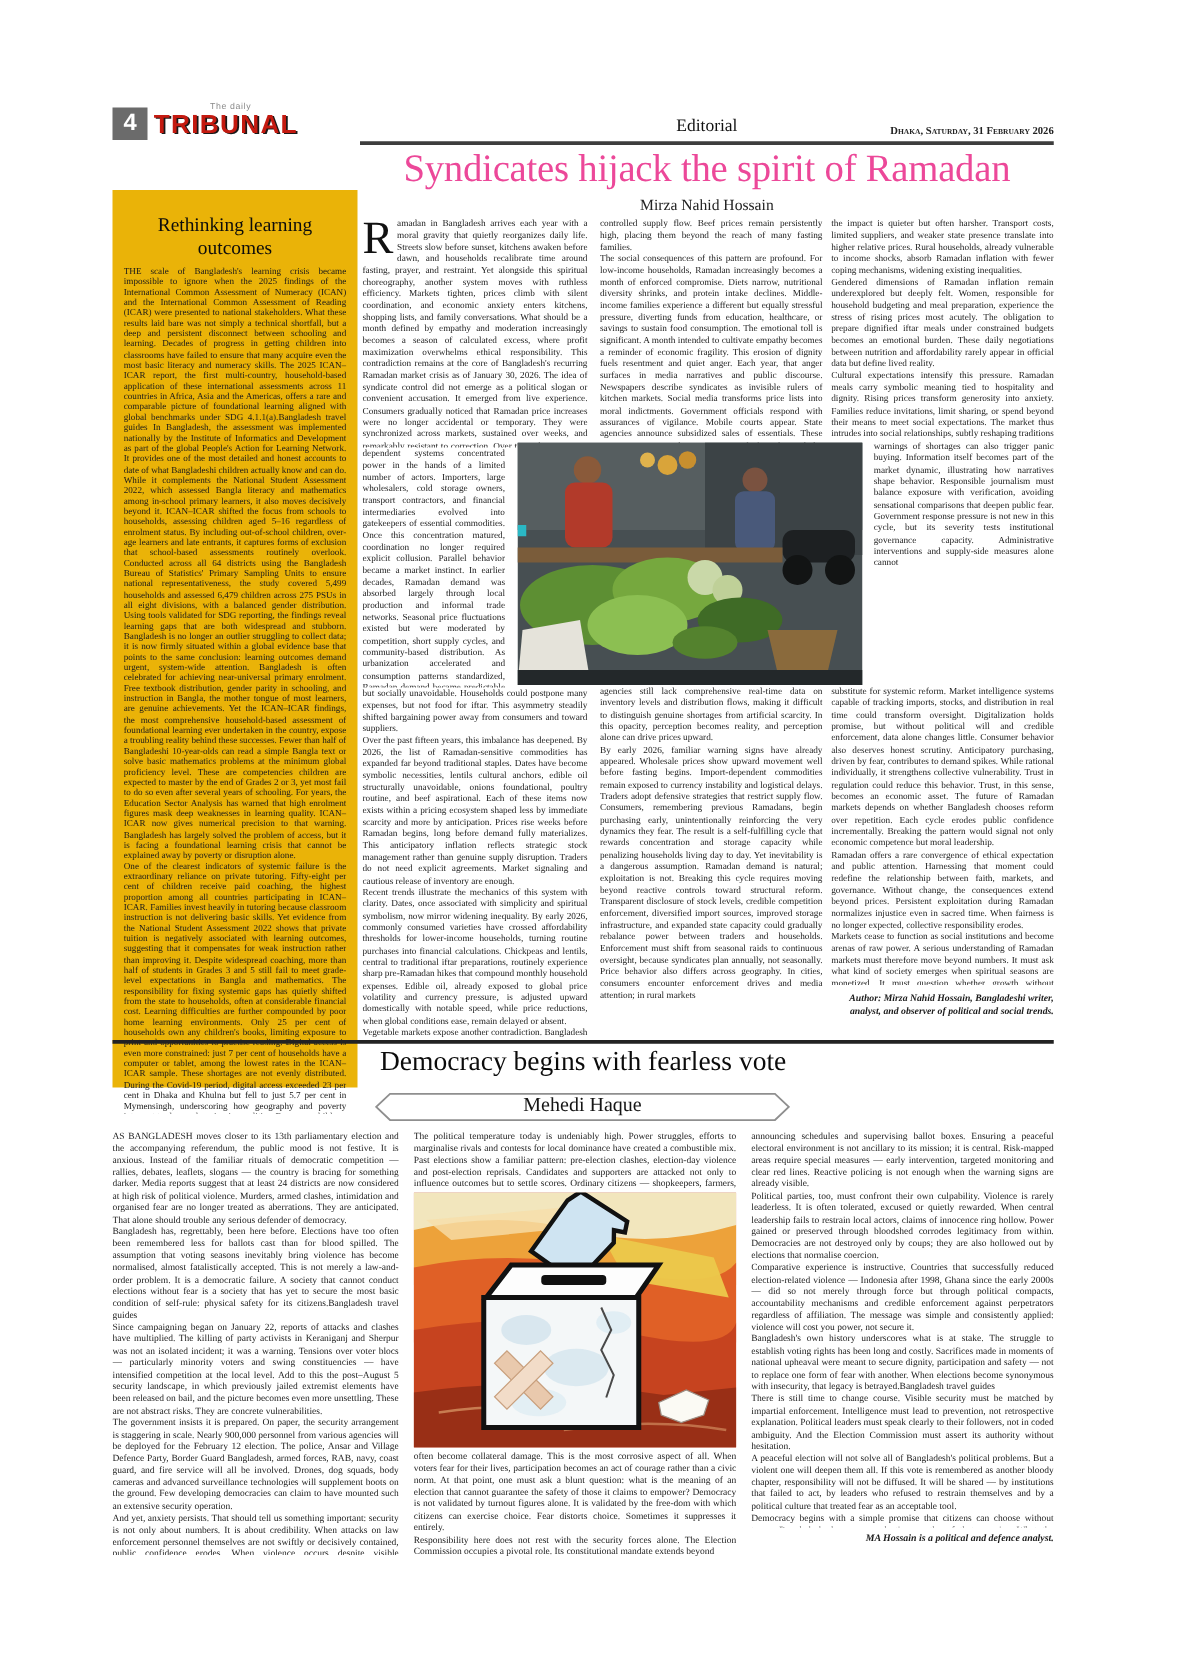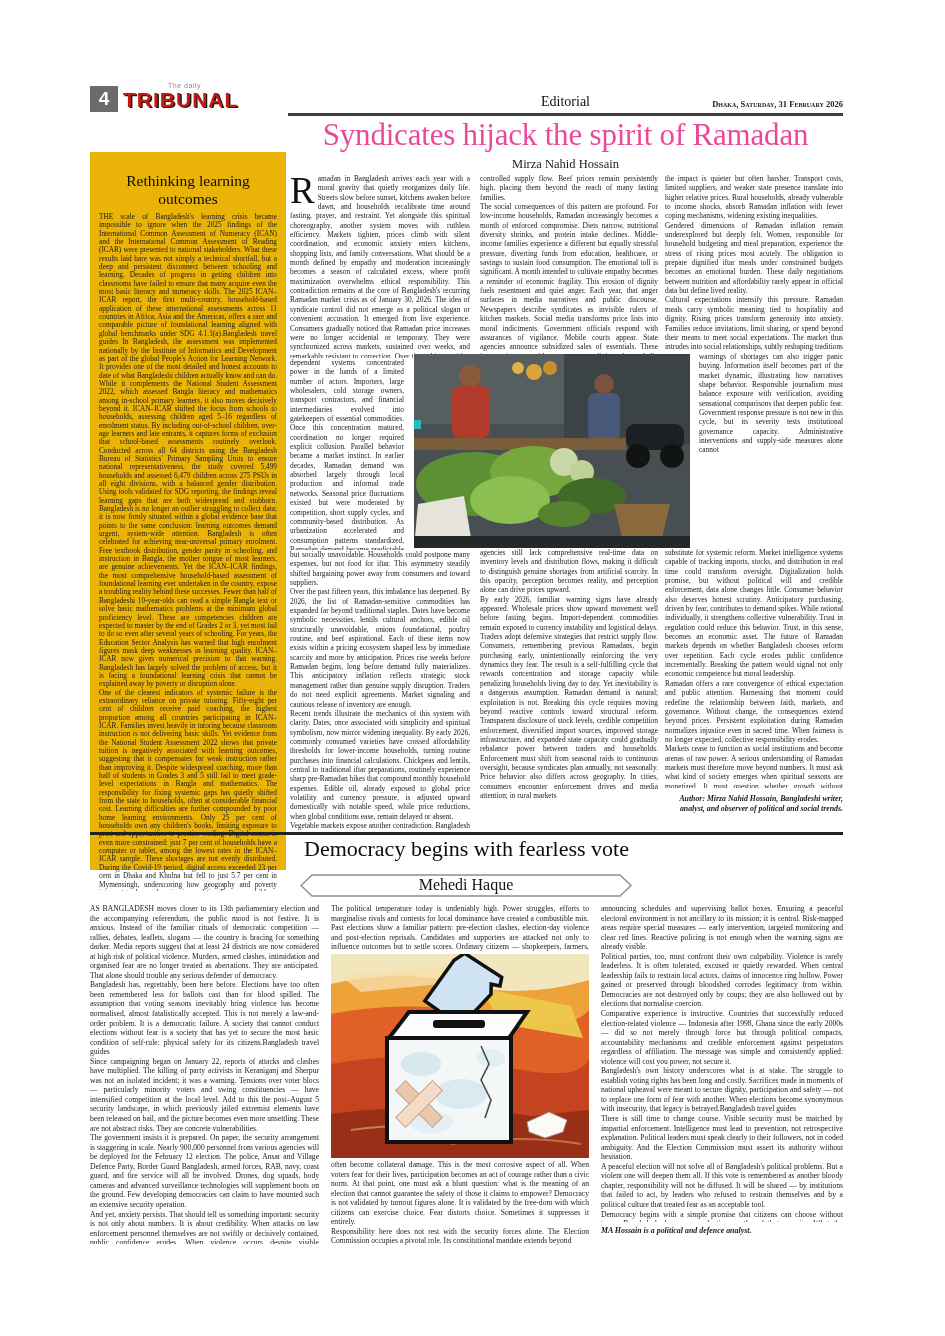--- a/index.html
+++ b/index.html
@@ -34,21 +34,21 @@
   .bottom-headline{position:absolute;left:90px;top:836px;width:753px;text-align:center;font-size:22px;color:#0b0b0b;}
   .ribbon{position:absolute;left:300px;top:874px;width:332px;height:23px;}
   .ribbon svg{position:absolute;left:0;top:0;}
   .ribbon .rb-label{position:absolute;left:0;top:2px;width:332px;text-align:center;font-size:16px;color:#151515;}
   .bcol{position:absolute;top:904px;font-size:7.6px;line-height:9.55px;text-align:justify;}
   .b1{left:90px;width:229px;height:340px;} .b3{left:601px;width:242px;}
   .b2{left:331px;width:258px;}
   .b2a{height:48px;} .b2b{height:90px;}
   .b3t{height:318px;}
   .illus{width:258px;height:204px;margin:2px 0;}
-  .signature{margin-top:4px;font-style:italic;font-weight:bold;font-size:7.9px;}
+  .signature{margin-top:4px;text-align:right;font-style:italic;font-weight:bold;font-size:7.9px;}
 </style>
 </head>
 <body>
 
 <div class="page">
 
   <div class="pagenum">4</div>
   <div class="daily">The daily</div>
   <div class="brand">TRIBUNAL</div>
   <div class="section">Editorial</div>

